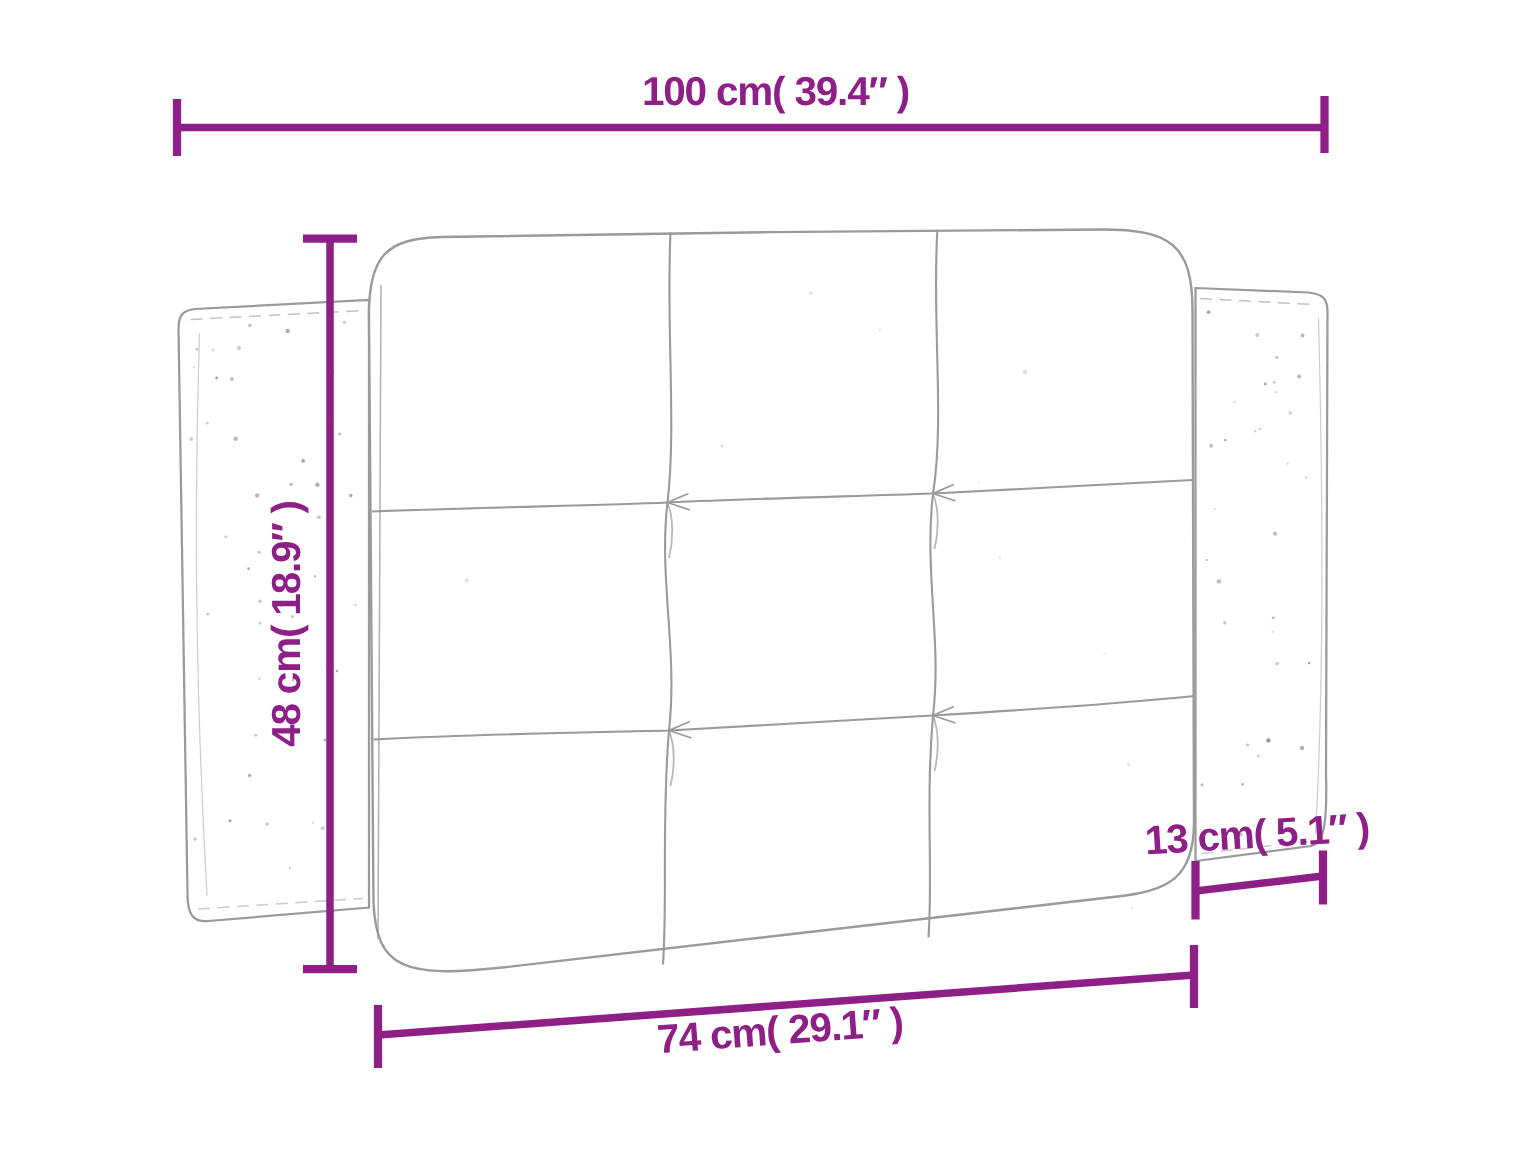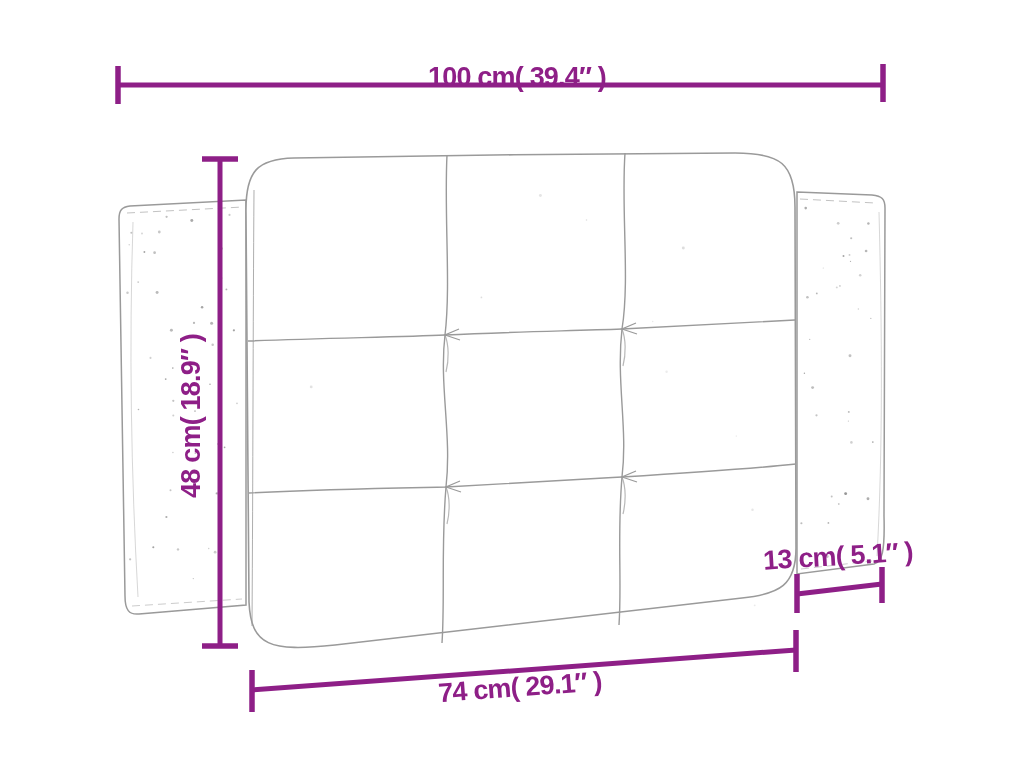--- a/index.html
+++ b/index.html
@@ -5,21 +5,21 @@
   html,body{margin:0;padding:0;background:#fff;}
   .canvas{
     position:relative;width:1024px;height:768px;background:#ffffff;
     overflow:hidden;font-family:"Liberation Sans",sans-serif;
   }
   .art{position:absolute;left:0;top:0;}
   .dim-label{
     position:absolute;color:#8e1f87;font-weight:bold;font-size:27px;
     letter-spacing:-0.8px;white-space:nowrap;line-height:1.1;
   }
-  .dim-label.top{left:517px;top:62px;transform:translate(-50%,-50%);margin-top:16px;}
+  .dim-label.top{left:517px;top:62px;transform:translate(-50%,-50%);}
   .dim-label.left{left:192px;top:416px;transform:translate(-50%,-50%) rotate(-90deg);}
   .dim-label.bottom{left:520px;top:688px;transform:translate(-50%,-50%) rotate(-4.2deg);}
   .dim-label.right{left:838px;top:557px;transform:translate(-50%,-50%) rotate(-3.5deg);}
 </style>
 </head>
 <body>
 
 <div class="canvas">
 
   <svg class="art" width="1024" height="768" viewBox="0 0 1024 768">

